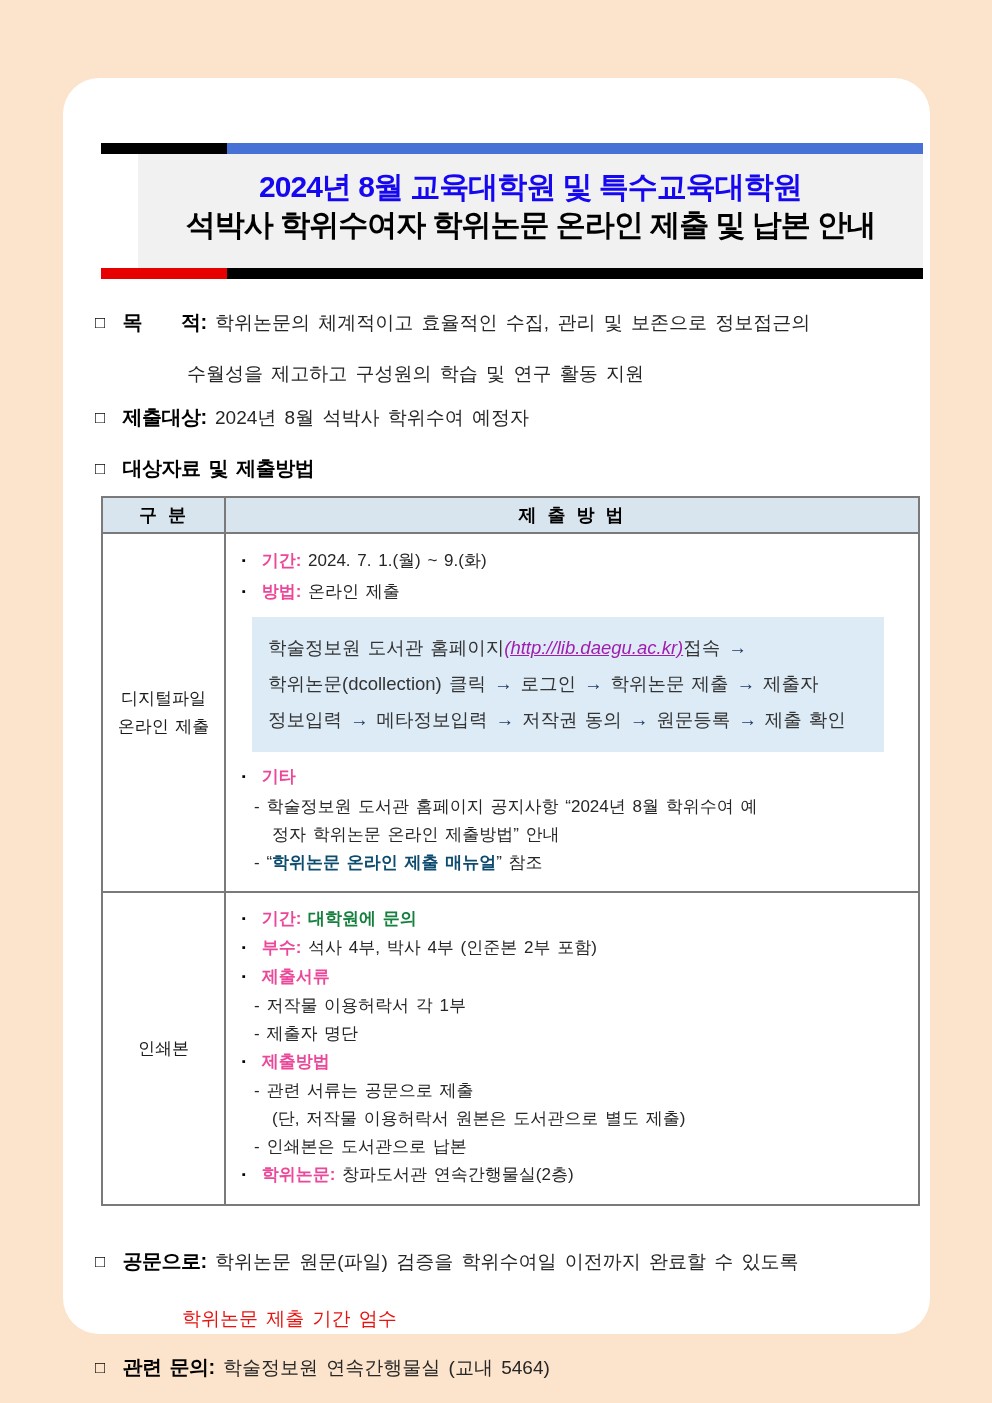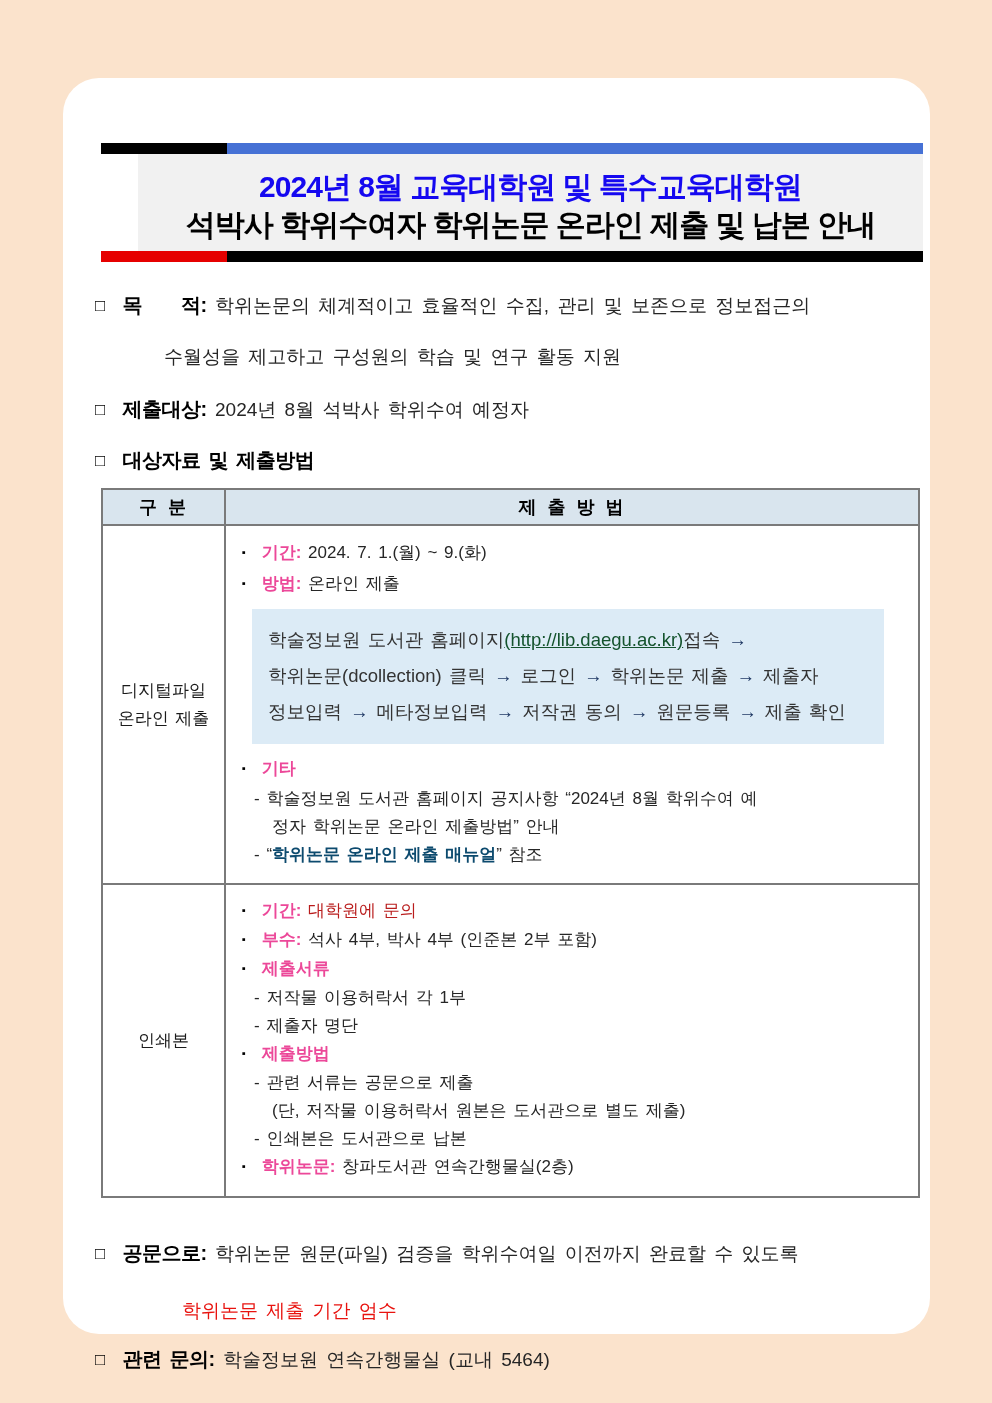--- a/index.html
+++ b/index.html
@@ -25,35 +25,35 @@
   .bar { display: flex; height: 11px; }
   .bar .seg-a { width: 126px; }
   .bar .seg-b { flex: 1; }
   .bar-top .seg-a { background: #000000; }
   .bar-top .seg-b { background: #4671d5; }
   .bar-bottom .seg-a { background: #e60000; }
   .bar-bottom .seg-b { background: #000000; }
   .title-area {
     background: #f1f1f1;
     text-align: center;
-    padding: 14px 0 7px;
+    padding: 14px 0 24px;
     margin-left: 37px;
   }
   .title-line { font-size: 30px; font-weight: bold; line-height: 38px; letter-spacing: -1px; }
   .title-1 { color: #1508f0; }
   .title-2 { color: #000000; }
 
   
   .section { margin-left: 2px; font-size: 19px; line-height: 26px; word-spacing: 3px; }
   .checkbox { font-size: 17px; color: #000; margin-right: 9px; position: relative; top: -1px; }
   .sec-label { font-weight: bold; color: #000; font-size: 20px; letter-spacing: -0.5px; }
   .sec-text { color: #262626; }
   .sec-purpose { margin-top: 30px; }
-  .purpose-line2 { margin-top: 24px; margin-left: 69px; }
-  .sec-target { margin-top: 26px; }
+  .purpose-line2 { margin-top: 24px; margin-left: 92px; }
+  .sec-target { margin-top: 17px; }
   .sec-materials { margin-top: 23px; }
 
   
   table.submit-table {
     border-collapse: collapse;
     width: 819px;
     margin: 13px 0 0 8px;
     font-size: 17px;
     color: #262626;
     word-spacing: 2px;
@@ -73,35 +73,35 @@
     vertical-align: middle;
     font-size: 17px;
     line-height: 28px;
     color: #1a1a1a;
   }
   td.methods-cell { padding: 12px 18px 14px 16px; vertical-align: top; }
   .mline { line-height: 29px; }
   .row2 .mline { line-height: 28px; }
   .bullet { font-size: 11px; color: #000; margin-right: 9px; position: relative; top: -2px; }
   .blabel { font-weight: bold; color: #ec4899; }
-  .bvalue-bold { font-weight: normal; color: #b91c1c; }
+  .bvalue-bold { font-weight: bold; color: #15803d; }
   .dline { padding-left: 12px; line-height: 28px; }
   .dline-indent { padding-left: 30px; }
   .bold-inline { font-weight: bold; color: #0c4a6e; }
 
   .procbox {
     background: #dcebf6;
     margin: 9px 16px 10px 10px;
     padding: 13px 14px 14px 16px;
     font-size: 18.5px;
     color: #333;
   }
   .pline { line-height: 36px; white-space: nowrap; }
   .arrow { font-weight: bold; color: #1f3864; margin: 0 8px; }
-  .plink { color: #14532d; text-decoration: underline; cursor: pointer; }
+  .plink { color: #a21caf; text-decoration: underline; cursor: pointer; font-style: italic; }
 
   
   .sec-notice { margin-top: 42px; }
   .warning-line {
     margin-top: 30px;
     margin-left: 87px;
     font-size: 19px;
     color: #e8130f;
     word-spacing: 3px;
   }

